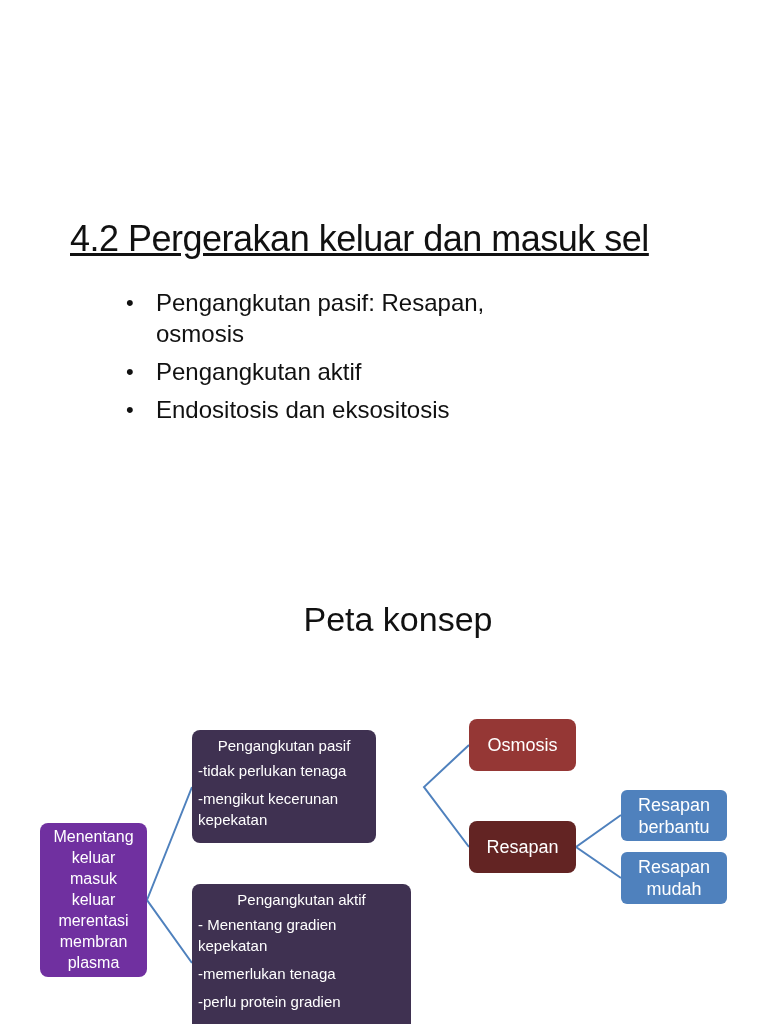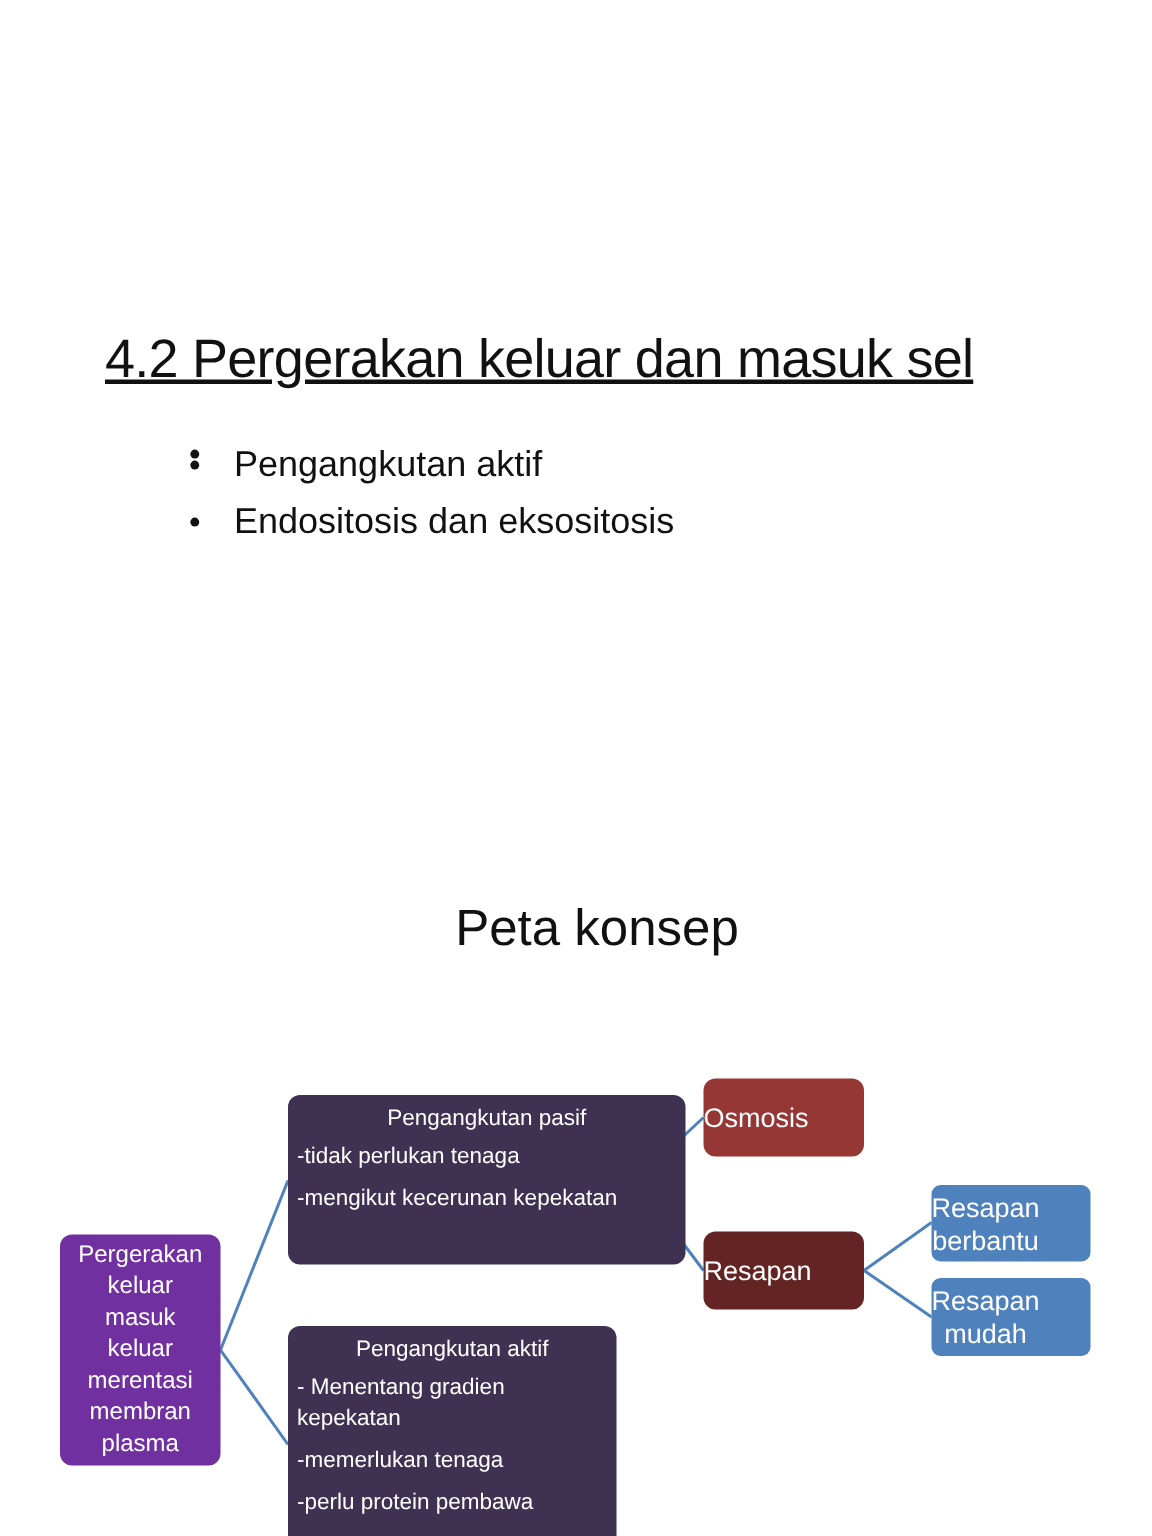--- a/index.html
+++ b/index.html
@@ -37,74 +37,74 @@
       background: #7030a0; text-align: center;
       font-size: 14.5px; line-height: 21px; padding-top: 3px;
       font-family: "Liberation Sans", sans-serif; font-size: 16px;
     }
     .box.dark {
       background: #3f3151; padding: 5px 6px;
       font-family: "Liberation Sans", sans-serif; font-size: 15px; line-height: 21px;
     }
     .box.dark .hdr { text-align: center; margin-bottom: 4px; }
     .box.dark .ln { margin-bottom: 7px; }
-    .box.pasif { left: 192px; top: 730px; width: 265px; height: 113px; }
+    .box.pasif { left: 192px; top: 730px; width: 184px; height: 113px; }
     .box.aktif { left: 192px; top: 884px; width: 219px; height: 160px; }
     .box.leaf {
-      display: flex; align-items: center; text-align: center;
+      display: flex; align-items: center; justify-content: center; text-align: center;
       font-family: "Liberation Sans", sans-serif; font-size: 18px; line-height: 22px;
     }
     .box.osmosis { left: 469px; top: 719px; width: 107px; height: 52px; background: #953735; }
     .box.resapan { left: 469px; top: 821px; width: 107px; height: 52px; background: #632423; }
     .box.blue { background: #4f81bd; border-radius: 6px; }
     .box.berbantu { left: 621px; top: 790px; width: 106px; height: 51px; }
     .box.mudah { left: 621px; top: 852px; width: 106px; height: 52px; }
   </style>
 </head>
 <body>
 
 <div class="slide-title">4.2 Pergerakan keluar dan masuk sel</div>
 
 <ul class="bullets">
-  <li><span class="dot">•</span></li>
+  <li><span class="dot">•</span><span>Pengangkutan pasif: Resapan, osmosis</span></li>
   <li><span class="dot">•</span><span>Pengangkutan aktif</span></li>
   <li><span class="dot">•</span><span>Endositosis dan eksositosis</span></li>
 </ul>
 
 <div class="map-title">Peta konsep</div>
 
 <svg class="connectors" viewBox="0 0 768 1024">
   <g stroke="#4f81bd" stroke-width="2" fill="none">
     <polyline points="192,787 147,900 192,963"></polyline>
     <polyline points="469,745 424,787 469,847"></polyline>
     <polyline points="621,815 576,847 621,878"></polyline>
   </g>
 </svg>
 
 <div class="box root">
-  <div>Pergerakan</div>
+  <div>Menentang</div>
   <div>keluar</div>
   <div>masuk</div>
   <div>keluar</div>
   <div>merentasi</div>
   <div>membran</div>
   <div>plasma</div>
 </div>
 
 <div class="box dark pasif">
   <div class="hdr">Pengangkutan pasif</div>
   <div class="ln">-tidak perlukan tenaga</div>
   <div class="ln">-mengikut kecerunan kepekatan</div>
 </div>
 
 <div class="box dark aktif">
   <div class="hdr">Pengangkutan aktif</div>
   <div class="ln">- Menentang gradien kepekatan</div>
   <div class="ln">-memerlukan tenaga</div>
-  <div class="ln">-perlu protein pembawa</div>
+  <div class="ln">-perlu protein gradien</div>
 </div>
 
 <div class="box leaf osmosis">
   <span>Osmosis</span>
 </div>
 
 <div class="box leaf resapan">
   <span>Resapan</span>
 </div>
 

